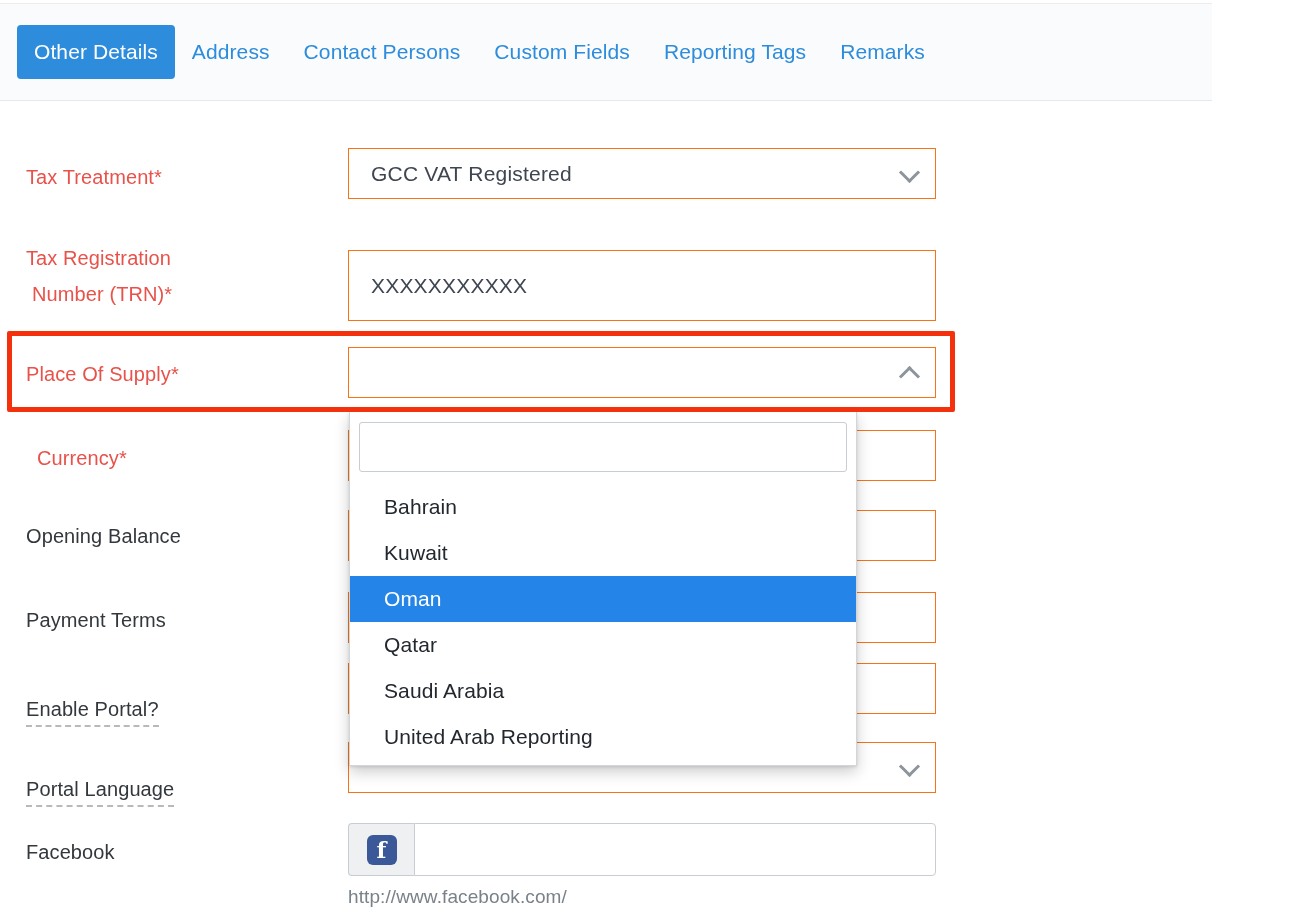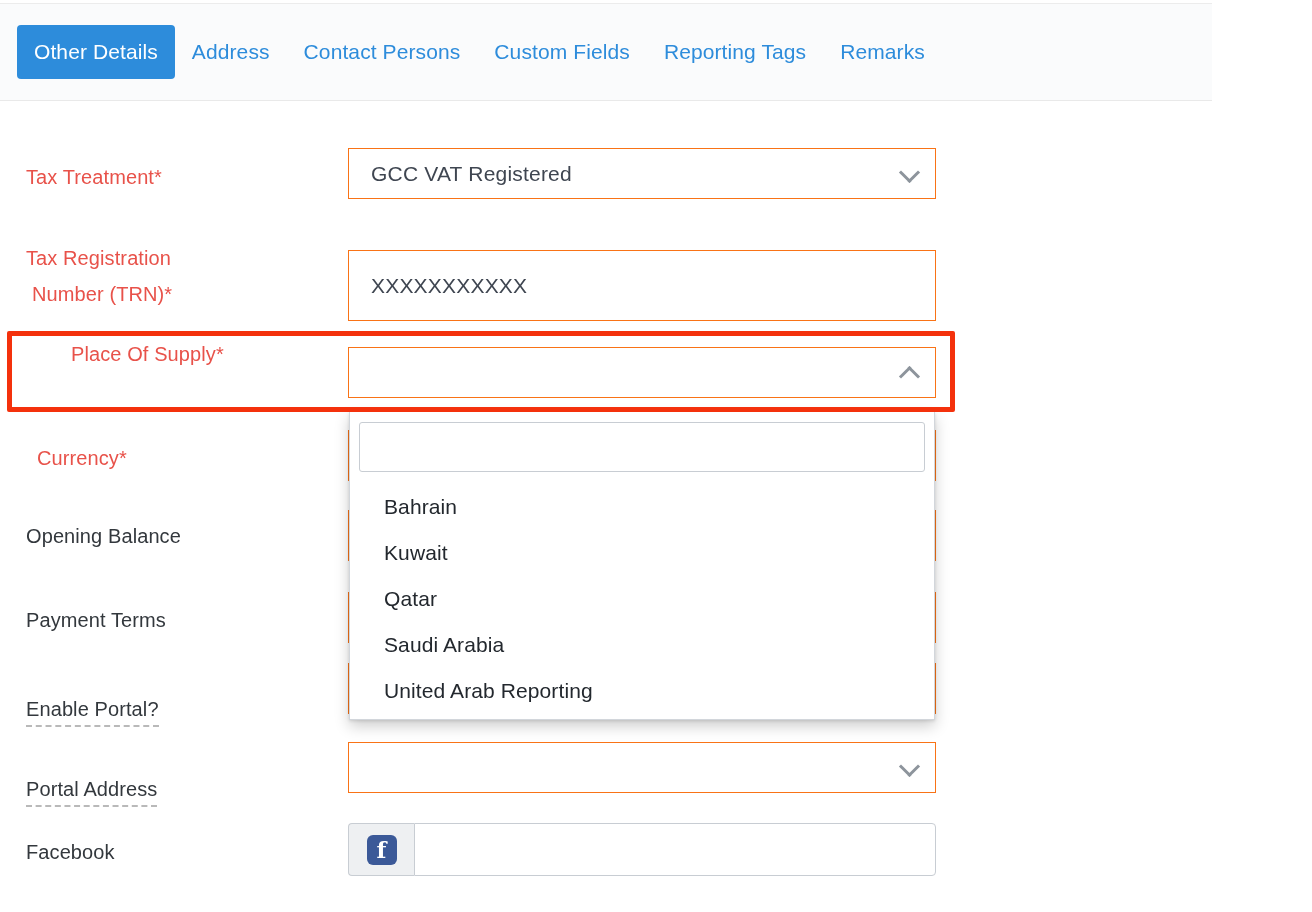--- a/index.html
+++ b/index.html
@@ -58,21 +58,21 @@
   .chev.up { transform: rotate(-135deg); margin-top: -4px; }
 
   
   .annot {
     position: absolute; border: 5px solid #f4310c; border-radius: 2px;
     pointer-events: none; z-index: 30;
   }
 
   
   .ddpanel {
-    position: absolute; left: 349px; top: 412px; width: 586px;
+    position: absolute; left: 349px; top: 412px; width: 508px;
     background: #ffffff;
     border: 1px solid #d2d6db;
     border-top: none;
     box-shadow: 0 6px 14px rgba(0,0,0,.20), 0 1px 3px rgba(0,0,0,.12);
     z-index: 25;
     padding-bottom: 5px;
   }
   .ddsearch {
     margin: 10px 9px 9px 9px; height: 50px;
     border: 1px solid #c8cdd3; border-radius: 3px; background:#fff;
@@ -129,60 +129,62 @@
     <div class="val">GCC VAT Registered</div>
     <span class="chev"></span>
   </div>
 
   <div class="label req" style="left:26px; top:240px;">Tax Registration</div>
   <div class="label req" style="left:32px; top:276px;">Number (TRN)*</div>
   <div class="field" style="left:348px; top:231px; width:588px; height:71px;margin-top:19px;">
     <div class="val">XXXXXXXXXXX</div>
   </div>
 
-  <div class="label req" style="left:26px; top:336px;margin-left:45px;">Place Of Supply*</div>
+  <div class="label req" style="left:26px; top:356px;">Place Of Supply*</div>
   <div class="field" style="left:348px; top:347px; width:588px; height:51px;">
     <div class="val"></div>
     <span class="chev up"></span>
   </div>
 
   <div class="label req" style="left:37px; top:440px;">Currency*</div>
   <div class="field" style="left:348px; top:430px; width:588px; height:51px;"></div>
 
   <div class="label" style="left:26px; top:518px;">Opening Balance</div>
   <div class="field" style="left:348px; top:510px; width:588px; height:51px;"></div>
 
   <div class="label" style="left:26px; top:602px;">Payment Terms</div>
   <div class="field" style="left:348px; top:592px; width:588px; height:51px;"></div>
 
   <div style="position:absolute; left:26px; top:671px;">
     <span class="label hint" style="position:relative; left:0; top:0;">Enable Portal?</span>
   </div>
   <div class="field" style="left:348px; top:663px; width:588px; height:51px;"></div>
 
   <div style="position:absolute; left:26px; top:751px;">
-    <span class="label hint" style="position:relative; left:0; top:0;">Portal Address</span>
+    <span class="label hint" style="position:relative; left:0; top:0;">Portal Language</span>
   </div>
   <div class="field" style="left:348px; top:742px; width:588px; height:51px;">
     <span class="chev"></span>
   </div>
 
   <div class="label" style="left:26px; top:834px;">Facebook</div>
   <div class="fbgroup" style="left:348px; top:823px; width:588px; height:53px;">
     <div class="fbaddon">
       <div class="fbicon">f</div>
     </div>
     <div class="fbinput"></div>
   </div>
+  <div class="helper" style="left:348px; top:886px;">http://www.facebook.com/</div>
 
   <div class="ddpanel">
     <input class="ddsearch" type="text" value="" style="">
     <div class="ddlist">
       <div class="ddopt">Bahrain</div>
       <div class="ddopt">Kuwait</div>
+      <div class="ddopt sel">Oman</div>
       <div class="ddopt">Qatar</div>
       <div class="ddopt">Saudi Arabia</div>
       <div class="ddopt">United Arab Reporting</div>
     </div>
   </div>
 
   <div class="annot" style="left:7px; top:331px; width:948px; height:81px;"></div>
 
 </div>
 

